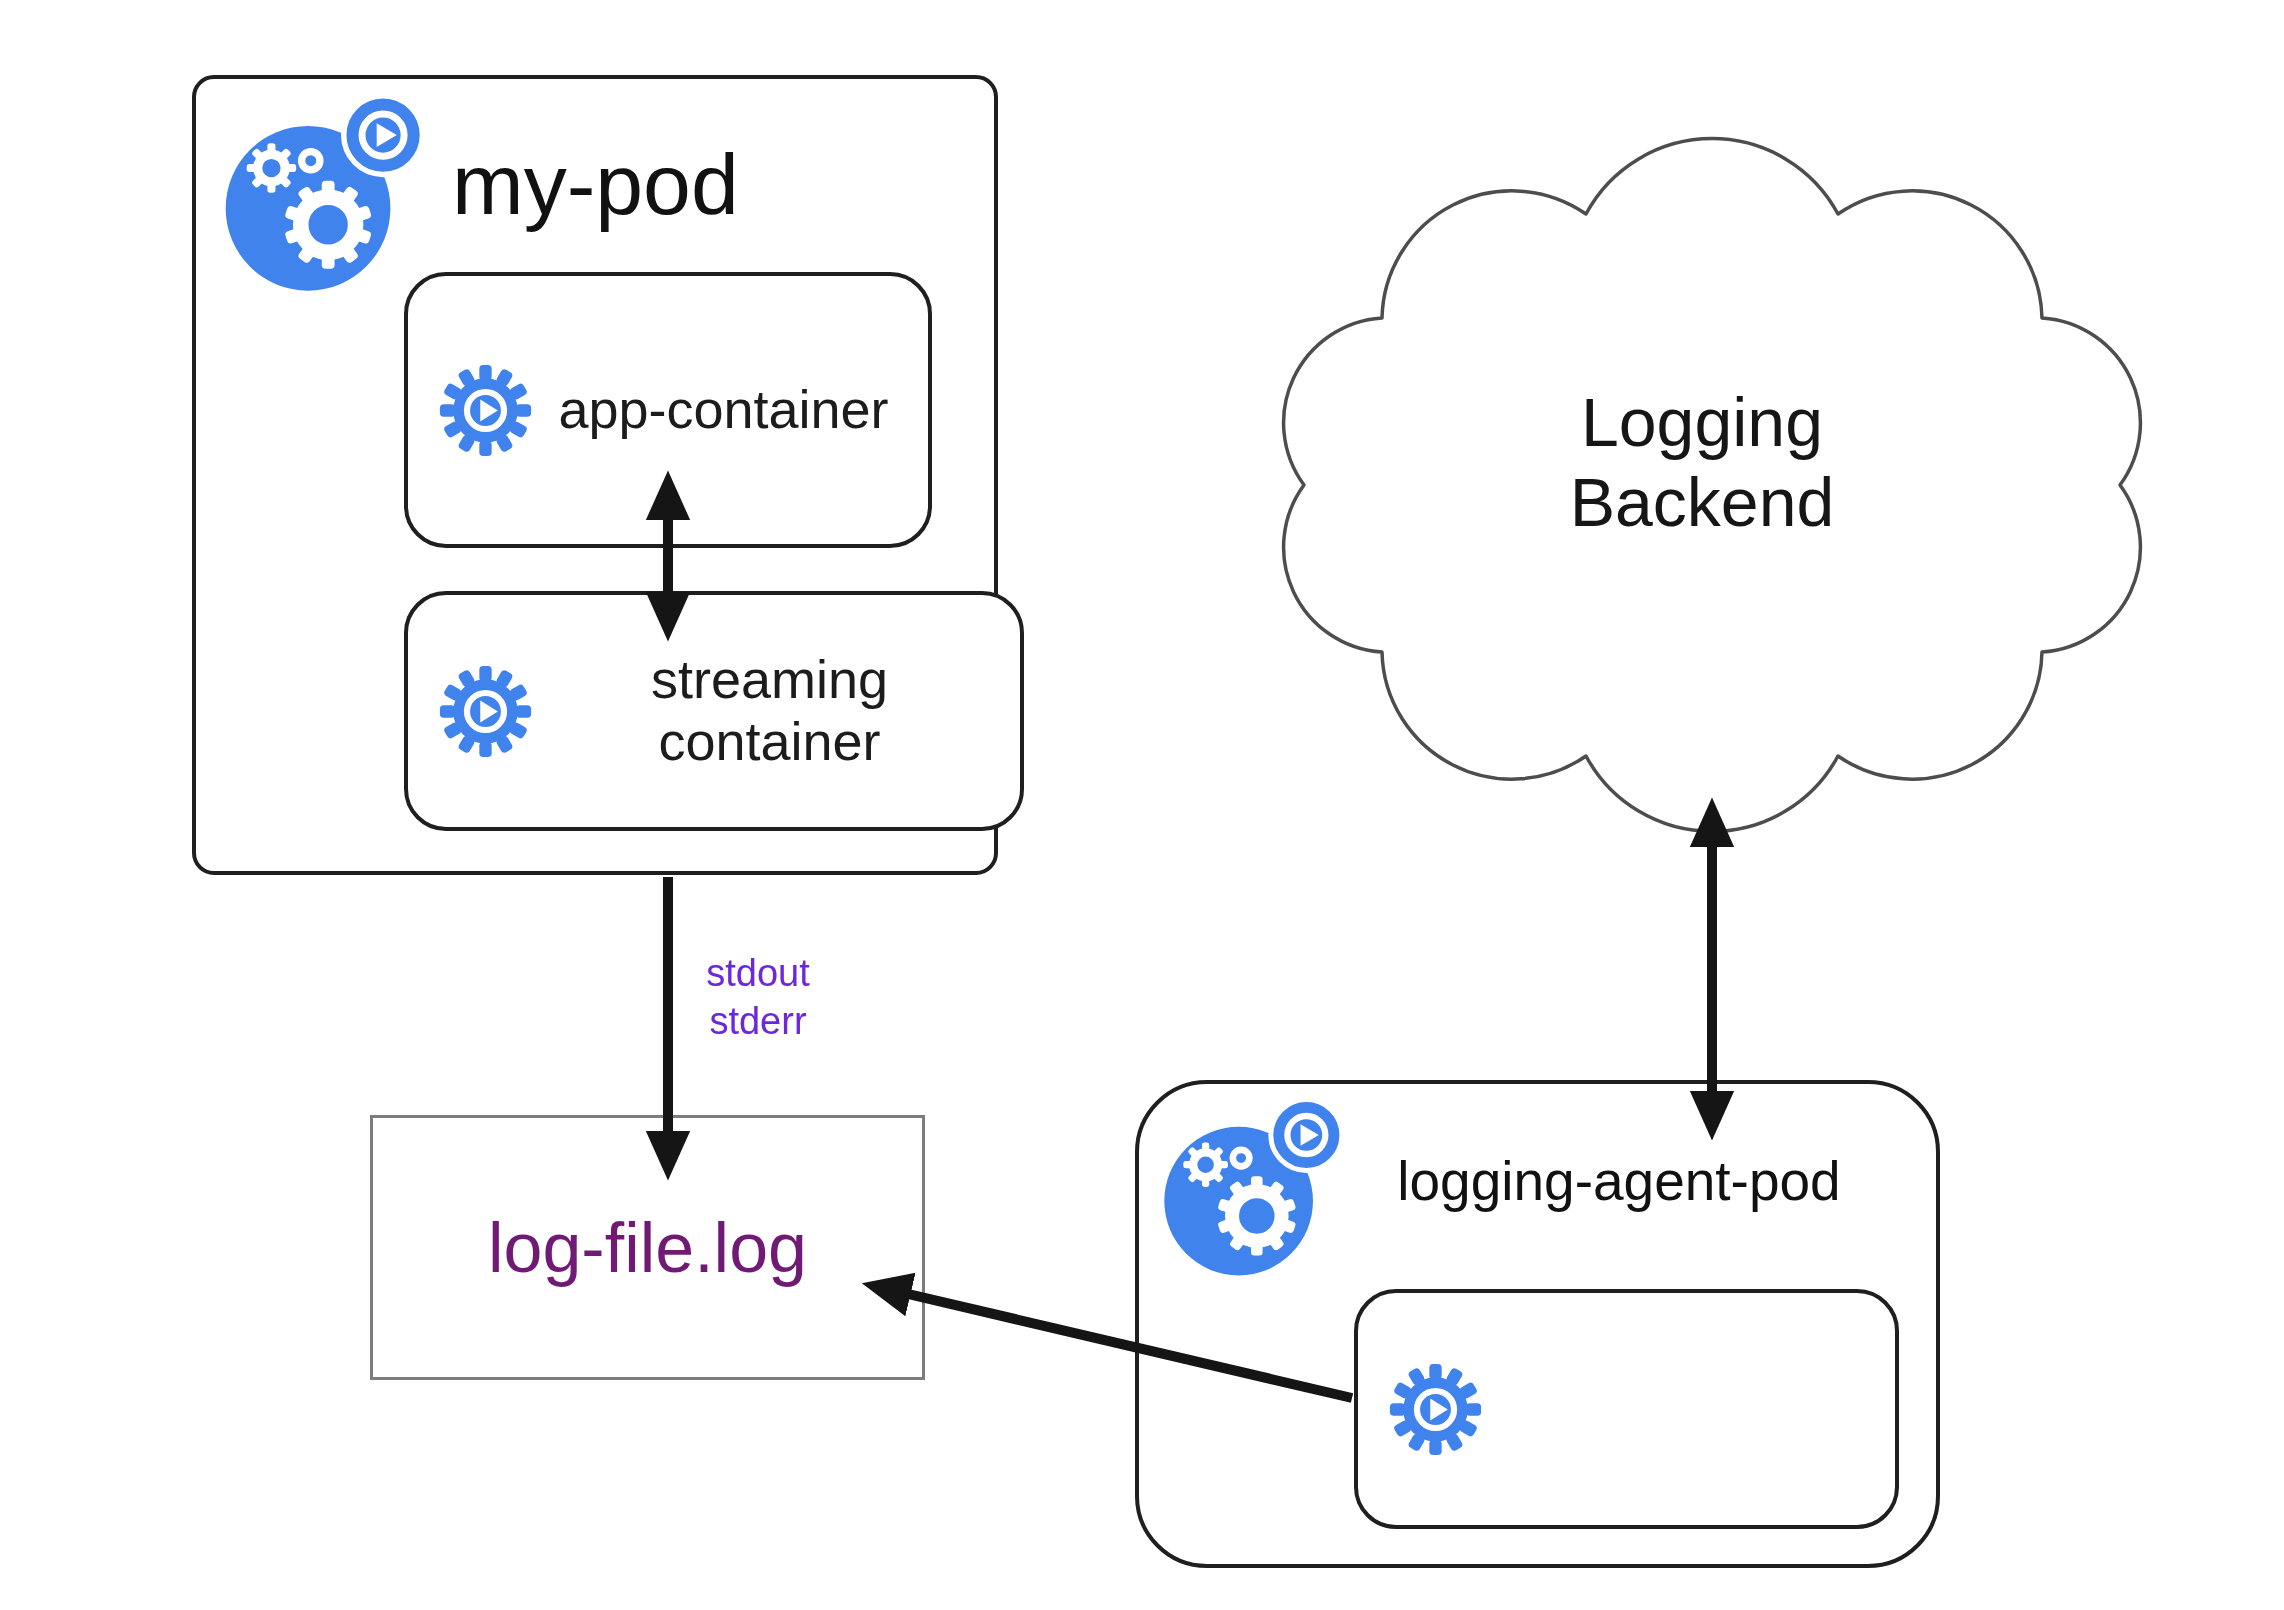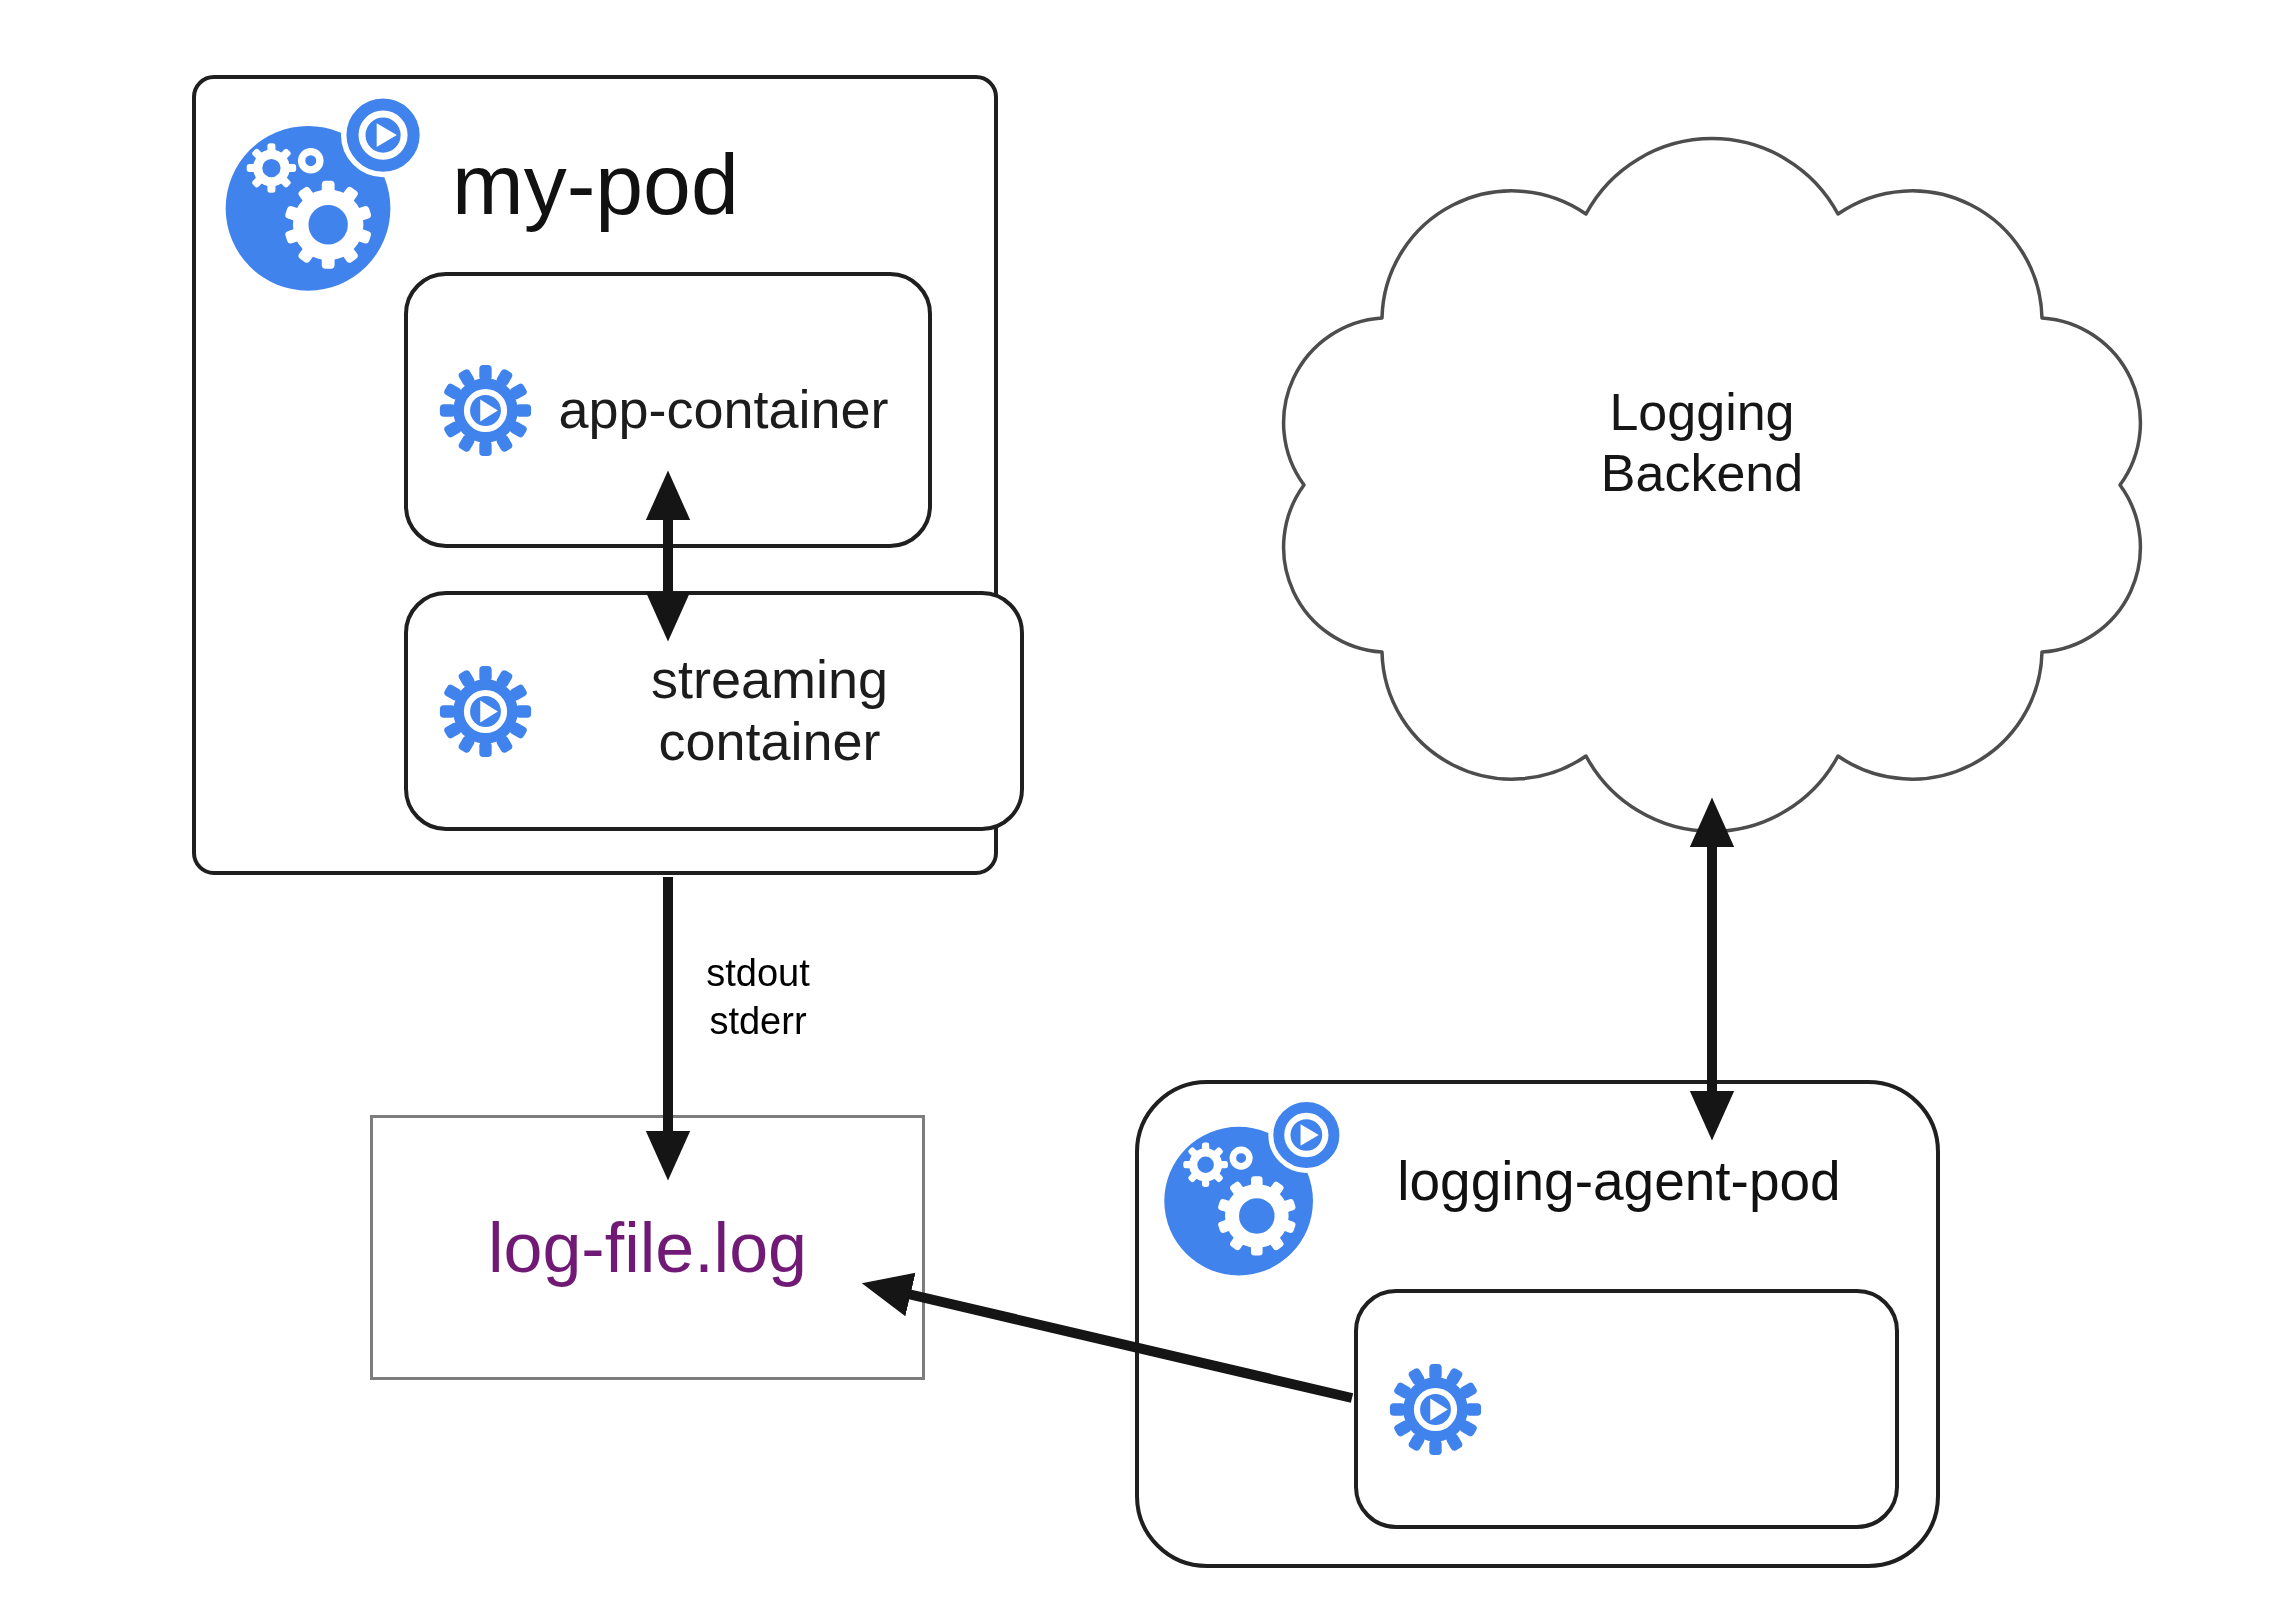--- a/index.html
+++ b/index.html
@@ -100,35 +100,35 @@
   .pod-icon { position: absolute; z-index: 3; }
   #my-pod .pod-icon    { left: 26px; top: 14px; width: 205px; height: 205px; }
   #agent-pod .pod-icon { left: 22px; top: 13px; width: 185px; height: 185px; }
 
   
   #cloud-label {
     position: absolute;
     left: 1452px; top: 382px;
     width: 500px;
     text-align: center;
-    font-size: 52px;
+    font-size: 68px;
     line-height: 1.18;
     white-space: pre-line;
     color: #161616;
     z-index: 4;
   }
   #stdout-label {
     position: absolute;
     left: 683px; top: 950px;
     width: 150px;
     text-align: center;
     font-size: 38px;
     line-height: 1.25;
     white-space: pre-line;
-    color: #000000;
+    color: #6d28d9;
     z-index: 4;
   }
 
   
   #shape-layer {
     position: absolute;
     left: 0; top: 0;
     width: 2284px; height: 1610px;
     z-index: 1;
     pointer-events: none;

